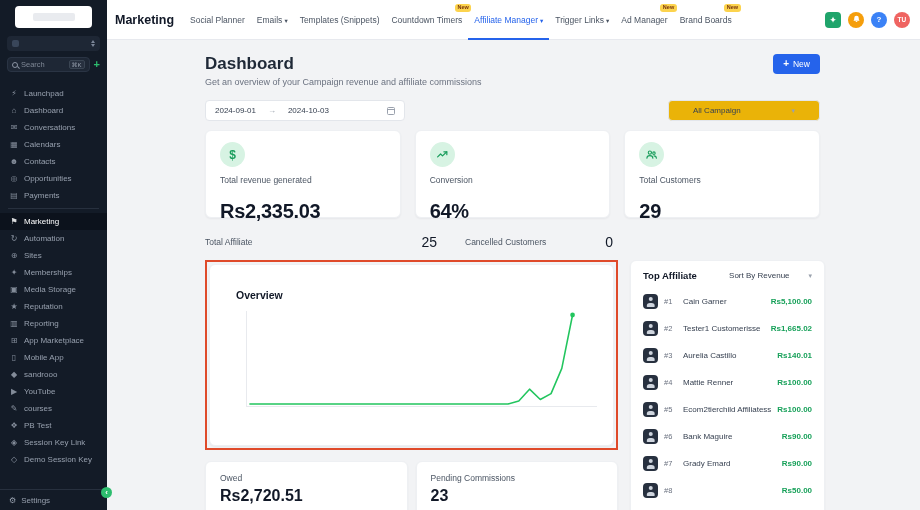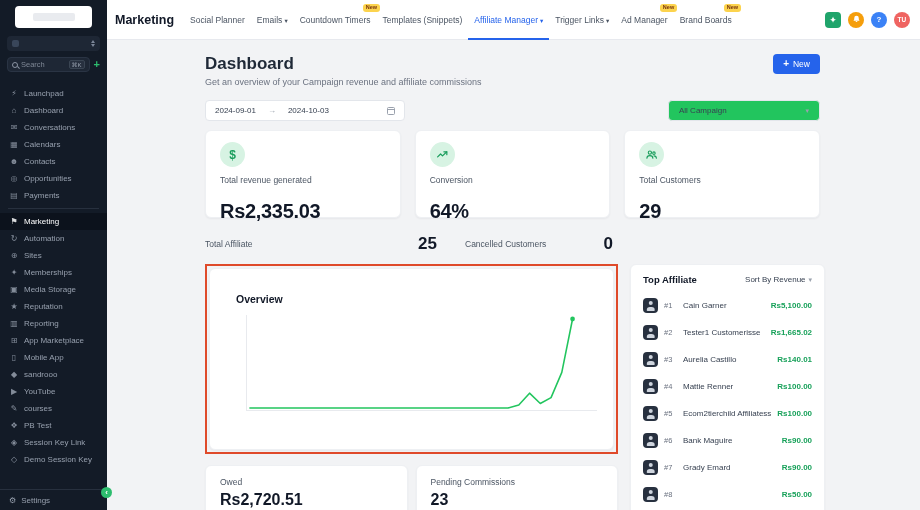--- a/index.html
+++ b/index.html
@@ -69,38 +69,38 @@
   .new-btn{background:#2563eb;color:#fff;border:none;border-radius:4px;height:20px;padding:0 10px;
     font-size:8.5px;display:flex;align-items:center;gap:4px;cursor:pointer;font-family:inherit}
   .new-btn .plus{font-size:10px;font-weight:700;line-height:1}
 
   .filter-row{display:flex;justify-content:space-between;margin-top:13px}
   .date-range{background:#fff;border:1px solid #e3e6eb;border-radius:4px;height:21px;display:flex;
     align-items:center;gap:12px;padding:0 9px;font-size:8px;color:#374151;width:200px;cursor:pointer}
   .arrow{color:#9aa1ad}
   .cal{width:8px;height:8px;border:1px solid #9aa1ad;border-radius:1.5px;position:relative;margin-left:auto}
   .cal::before{content:"";position:absolute;top:1.5px;left:0;right:0;height:1px;background:#9aa1ad}
-  .campaign-select{background:#22c55e;border:1px solid #e3e6eb;border-radius:4px;height:21px;width:152px;
-    display:flex;align-items:center;justify-content:space-between;padding:0 10px;font-size:8px;color:#374151;cursor:pointer}
+  .campaign-select{background:#eab308;border:1px solid #e3e6eb;border-radius:4px;height:21px;width:152px;
+    display:flex;align-items:center;justify-content:space-between;padding:0 24px;font-size:8px;color:#374151;cursor:pointer}
   .chev-down::after{content:"▾";color:#9aa1ad;font-size:7px}
 
   .stats-row{display:flex;gap:14px;margin-top:9px}
   .stat-card{flex:1;background:#fff;border:1px solid #eef0f3;border-radius:6px;
     box-shadow:0 1px 2px rgba(16,24,40,.05);padding:11px 14px;height:88px}
   .stat-ic{width:25px;height:25px;border-radius:50%;background:#d7f3e3;color:#199d5c;display:flex;
     align-items:center;justify-content:center;font-size:12px;font-weight:700}
   .stat-label{font-size:8.5px;color:#4b5563;margin-top:8px}
   .stat-value{font-size:20px;font-weight:700;color:#111827;margin-top:15px;letter-spacing:-.3px}
 
   .mid-row{display:flex;margin-top:16px;width:408px}
   .mid-group{display:flex;align-items:center;justify-content:space-between}
   .mid-group.g1{width:232px}
   .mid-group.g2{flex:1;padding-left:28px}
   .mid-label{font-size:8.5px;color:#4b5563;font-weight:500}
-  .mid-value{font-size:17px;font-weight:700;color:#111827}
+  .mid-value{font-size:14px;font-weight:400;color:#111827}
 
   .main-row{display:flex;gap:12px;margin-top:10px;align-items:flex-start}
   .left-col{width:413px;flex-shrink:0}
   .annotation{border:2px solid #df4a2a;padding:2px}
   .chart-card{background:#fff;border:1px solid #eef0f3;border-radius:6px;
     box-shadow:0 1px 2px rgba(16,24,40,.05);padding:12px 16px;height:182px}
   .chart-head{display:flex;justify-content:space-between;align-items:center}
   .chart-title{font-size:10.5px;font-weight:700;color:#111827;margin-left:10px;margin-top:12px}
   .select-annotation{border:2px solid #df4a2a;padding:2px;margin-right:10px}
   .metric-select{background:#fff;border:1px solid #d9dde3;border-radius:4px;width:88px;height:20px;
@@ -115,21 +115,21 @@
   .bottom-row{display:flex;gap:8px;margin-top:11px}
   .bottom-card{flex:1;background:#fff;border:1px solid #eef0f3;border-radius:6px;
     box-shadow:0 1px 2px rgba(16,24,40,.05);padding:11px 14px;height:70px}
   .bottom-label{font-size:8.5px;color:#4b5563}
   .bottom-value{font-size:16px;font-weight:700;margin-top:4px;color:#111827}
 
   .ta-card{flex:1;background:#fff;border:1px solid #eef0f3;border-radius:6px;
     box-shadow:0 1px 2px rgba(16,24,40,.05);padding:9px 12px;height:262px}
   .ta-head{display:flex;justify-content:space-between;align-items:center;margin-bottom:7px}
   .ta-title{font-size:9.5px;font-weight:700;color:#111827}
-  .ta-sort{font-size:8px;color:#374151;display:flex;align-items:center;gap:3px;cursor:pointer}
+  .ta-sort{font-size:8px;color:#374151;display:flex;align-items:center;gap:19px;cursor:pointer}
   .ta-row{display:flex;align-items:center;gap:6px;height:27px;cursor:pointer}
   .ta-avatar{width:15px;height:15px;border-radius:4px;background:#27303f;position:relative;flex-shrink:0}
   .ta-avatar::before{content:"";position:absolute;top:2.5px;left:50%;transform:translateX(-50%);
     width:4.5px;height:4.5px;border-radius:50%;background:#cfd5de}
   .ta-avatar::after{content:"";position:absolute;bottom:2px;left:50%;transform:translateX(-50%);
     width:8.5px;height:4.5px;border-radius:4px 4px 1px 1px;background:#cfd5de}
   .ta-rank{font-size:7.5px;color:#6b7280;width:13px;flex-shrink:0}
   .ta-name{font-size:8px;color:#374151;flex:1;white-space:nowrap;overflow:hidden}
   .ta-amount{font-size:8px;font-weight:700;color:#18a15a;white-space:nowrap}
 </style>
@@ -266,27 +266,27 @@
         <div class="tab">
             <span>Social Planner</span>
 
           </div>
           <div class="tab">
             <span>Emails</span>
             <span class="chev"></span>
 
           </div>
           <div class="tab">
+            <span>Templates (Snippets)</span>
+
+          </div>
+          <div class="tab">
             <span>Countdown Timers</span>
 
             <span class="badge">New</span>
-          </div>
-          <div class="tab">
-            <span>Templates (Snippets)</span>
-
           </div>
           <div class="tab active">
             <span>Affiliate Manager</span>
             <span class="chev"></span>
 
           </div>
           <div class="tab">
             <span>Trigger Links</span>
             <span class="chev"></span>
 

